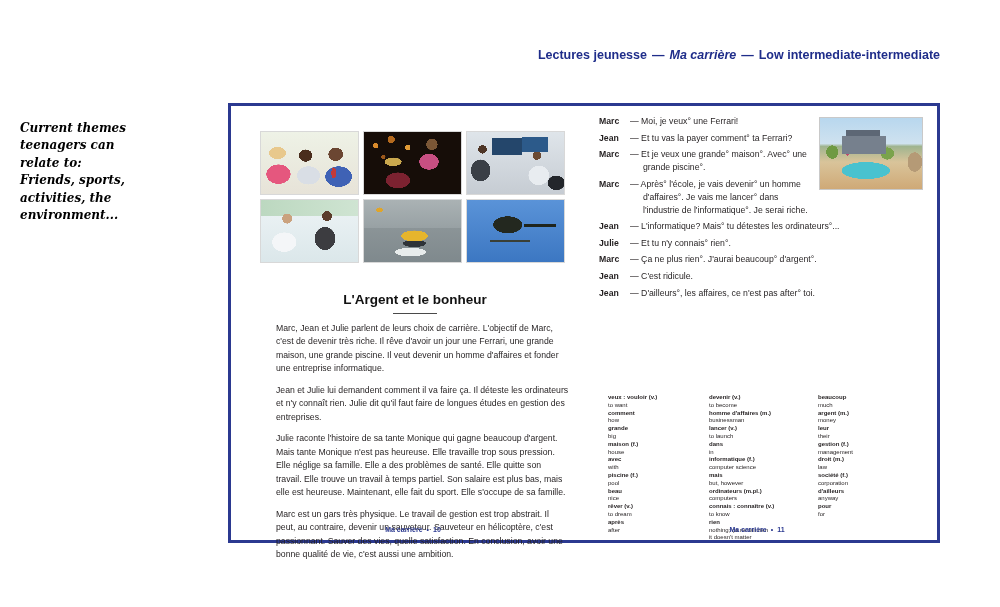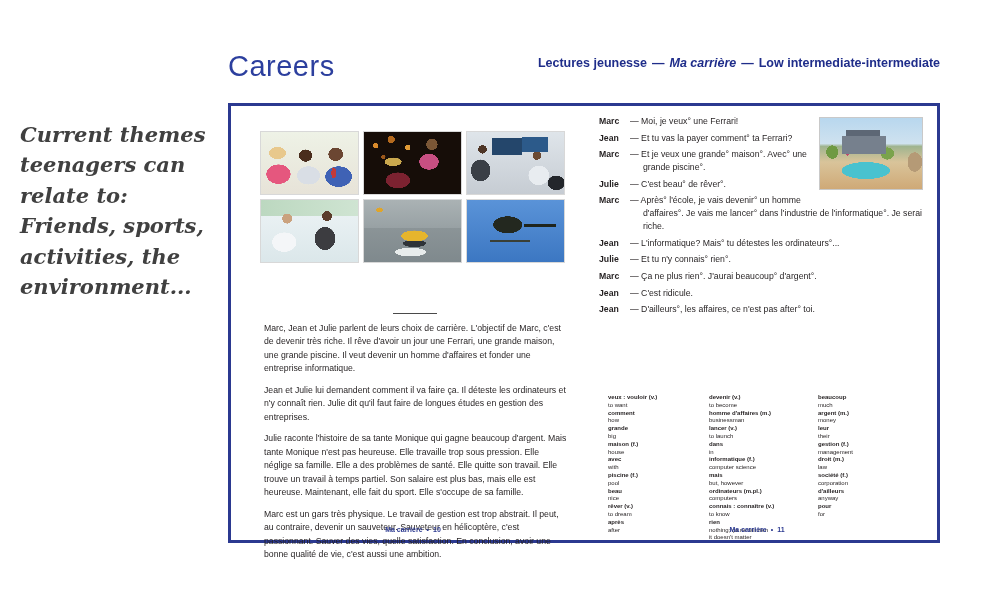--- a/index.html
+++ b/index.html
@@ -2,25 +2,25 @@
 <html><head>
 <meta charset="utf-8">
 <style>
   html,body{margin:0;padding:0;background:#ffffff;}
   .page{position:relative;width:1000px;height:607px;background:#ffffff;overflow:hidden;
         font-family:"Liberation Sans",sans-serif;color:#231f20;}
 
   
   .side-note{position:absolute;left:20px;top:120px;width:190px;
              font-family:"DejaVu Serif",serif;font-weight:bold;font-style:italic;
-             font-size:21px;line-height:1.45;color:#404040;white-space:pre-line;}
+             font-size:12px;line-height:1.45;color:#000000;white-space:pre-line;}
 
   
   .title{position:absolute;left:228px;top:50px;font-size:29px;color:#2c3f9e;letter-spacing:0.5px;}
-  .subtitle{position:absolute;left:450px;top:56px;width:490px;text-align:right;
+  .subtitle{position:absolute;left:450px;top:48px;width:490px;text-align:right;
             font-size:12.5px;font-weight:bold;color:#1f2d8a;}
   .subtitle .it{font-style:italic;}
   .subtitle .dash{margin:0 5px;}
 
   
   .spread{position:absolute;left:228px;top:103px;width:706px;height:434px;
           border:3px solid #2b3990;background:#ffffff;}
 
   
   .photo-grid{position:absolute;left:29px;top:25px;width:306px;
@@ -73,21 +73,21 @@
      radial-gradient(circle 3px at 36% 38%,#e8e8e8 0 70%,transparent 71%),
      radial-gradient(circle 3px at 52% 42%,#dcdcdc 0 70%,transparent 71%),
      linear-gradient(#3a3f35,#3a3f35) 40% 66%/40px 2px no-repeat,
      linear-gradient(180deg,#5a93d8 0%,#3c77c2 100%);}
 
   .article-head{position:absolute;left:16px;top:186px;width:336px;text-align:center;
                 font-size:13.5px;font-weight:bold;color:#111;}
   .head-rule{position:absolute;left:16px;top:207px;width:336px;}
   .head-rule i{display:block;width:44px;height:1px;background:#4a4a4a;margin:0 auto;}
   .article-body{position:absolute;left:29px;top:216px;width:309px;}
-  .para{margin:0 0 8px 4px;font-size:8.7px;line-height:1.55;}
+  .para{margin:0 0 8px 16px;font-size:8.7px;line-height:1.55;}
 
   .pg-footer{position:absolute;font-size:7px;font-weight:bold;color:#2b3990;text-align:center;}
   .pg-footer.left{left:29px;top:420px;width:306px;}
   .pg-footer.right{left:370px;top:420px;width:312px;}
   .pg-footer .dot{margin:0 4px;}
 
   
   .dialogue{position:absolute;left:368px;top:9px;width:324px;font-size:8.7px;line-height:1.5;}
   .house-img{float:right;width:104px;height:73px;margin:2px 0 6px 8px;border:1px solid #c9c9c9;box-sizing:border-box;
      background:
@@ -114,56 +114,55 @@
 
 <div class="page">
 
   <div class="side-note">Current themes
 teenagers can
 relate to:
 Friends, sports,
 activities, the
 environment...</div>
 
-  <div class="title">Careers</div>
 
   <div class="subtitle"><span>Lectures jeunesse</span><span class="dash">—</span><span class="it">Ma carrière</span><span class="dash">—</span><span>Low intermediate-intermediate</span>
   </div>
 
   <div class="spread">
 
     <div class="photo-grid">
         <div class="photo"></div>
         <div class="photo"></div>
         <div class="photo"></div>
         <div class="photo"></div>
         <div class="photo"></div>
         <div class="photo"></div>
       </div>
 
+    <div class="article-head">L'Argent et le bonheur</div>
     <div class="head-rule">
         <i></i>
       </div>
 
     <div class="article-body">
         <p class="para">Marc, Jean et Julie parlent de leurs choix de carrière. L'objectif de Marc, c'est de devenir très riche. Il rêve d'avoir un jour une Ferrari, une grande maison, une grande piscine. Il veut devenir un homme d'affaires et fonder une entreprise informatique.</p>
         <p class="para">Jean et Julie lui demandent comment il va faire ça. Il déteste les ordinateurs et n'y connaît rien. Julie dit qu'il faut faire de longues études en gestion des entreprises.</p>
         <p class="para">Julie raconte l'histoire de sa tante Monique qui gagne beaucoup d'argent. Mais tante Monique n'est pas heureuse. Elle travaille trop sous pression. Elle néglige sa famille. Elle a des problèmes de santé. Elle quitte son travail. Elle trouve un travail à temps partiel. Son salaire est plus bas, mais elle est heureuse. Maintenant, elle fait du sport. Elle s'occupe de sa famille.</p>
         <p class="para">Marc est un gars très physique. Le travail de gestion est trop abstrait. Il peut, au contraire, devenir un sauveteur. Sauveteur en hélicoptère, c'est passionnant. Sauver des vies, quelle satisfaction. En conclusion, avoir une bonne qualité de vie, c'est aussi une ambition.</p>
       </div>
 
     <div class="pg-footer left"><span>Ma carrière</span><span class="dot">•</span><span>10</span>
     </div>
 
     <div class="dialogue">
       <div class="house-img"></div>
     <div class="dline"><span class="speaker">Marc</span><span class="dtext">— Moi, je veux° une Ferrari!</span></div>
         <div class="dline"><span class="speaker">Jean</span><span class="dtext">— Et tu vas la payer comment° ta Ferrari?</span></div>
         <div class="dline"><span class="speaker">Marc</span><span class="dtext">— Et je veux une grande° maison°. Avec° une grande piscine°.</span></div>
-        <div class="dline"><span class="speaker">Julie</span><span class="dtext">— C'est beau° de rêver°.</span></div>
         <div class="dline"><span class="speaker">Marc</span><span class="dtext">— Après° l'école, je vais devenir° un homme d'affaires°. Je vais me lancer° dans l'industrie de l'informatique°. Je serai riche.</span></div>
         <div class="dline"><span class="speaker">Jean</span><span class="dtext">— L'informatique? Mais° tu détestes les ordinateurs°...</span></div>
         <div class="dline"><span class="speaker">Julie</span><span class="dtext">— Et tu n'y connais° rien°.</span></div>
         <div class="dline"><span class="speaker">Marc</span><span class="dtext">— Ça ne plus rien°. J'aurai beaucoup° d'argent°.</span></div>
         <div class="dline"><span class="speaker">Jean</span><span class="dtext">— C'est ridicule.</span></div>
         <div class="dline"><span class="speaker">Jean</span><span class="dtext">— D'ailleurs°, les affaires, ce n'est pas after° toi.</span></div>
       </div>
 
     <div class="vocab-col c1">
         <div class="vfr">veux : vouloir (v.)</div>

